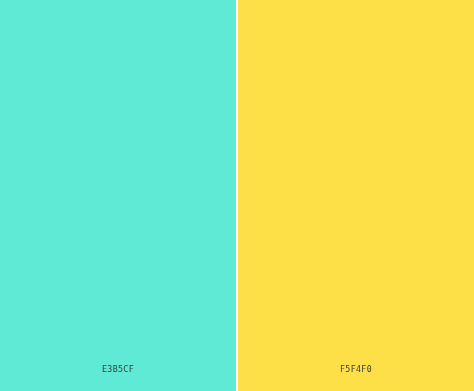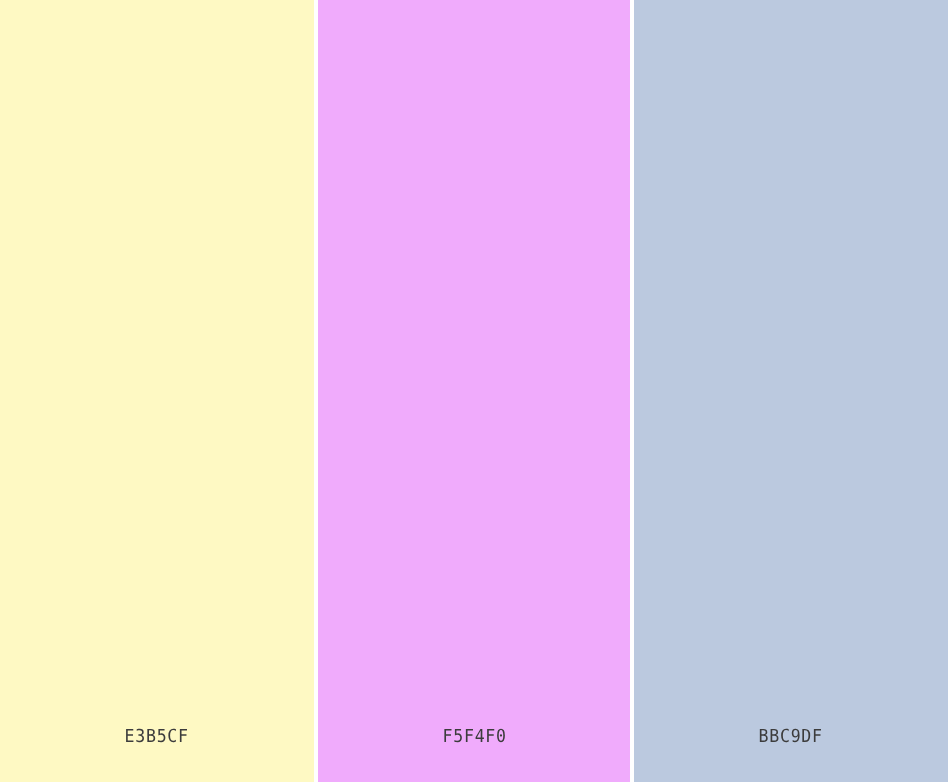--- a/index.html
+++ b/index.html
@@ -43,27 +43,24 @@
     white-space: nowrap;
     transform: scaleX(0.92);
     transform-origin: center bottom;
   }
 </style>
 </head>
 <body>
 
 <div id="palette" style="background-color: rgb(255, 255, 255);">
 
-  <div class="swatch" style="background-color: #fef9c3; align-items: flex-end;">
+  <div class="swatch" style="background-color: #5eead4; align-items: flex-end;">
     <span class="swatch-label" style="color: rgb(60, 60, 60);">E3B5CF</span>
   </div>
 
 
-  <div class="swatch" style="background-color: #f0abfc; justify-content: flex-end;">
+  <div class="swatch" style="background-color: #fde047; justify-content: flex-end;">
     <span class="swatch-label" style="color: rgb(60, 60, 60);">F5F4F0</span>
   </div>
 
 
-  <div class="swatch" style="background-color: rgb(187, 201, 223);">
-    <span class="swatch-label" style="color: rgb(60, 60, 60);">BBC9DF</span>
-  </div>
 
 </div>
 
 </body></html>

